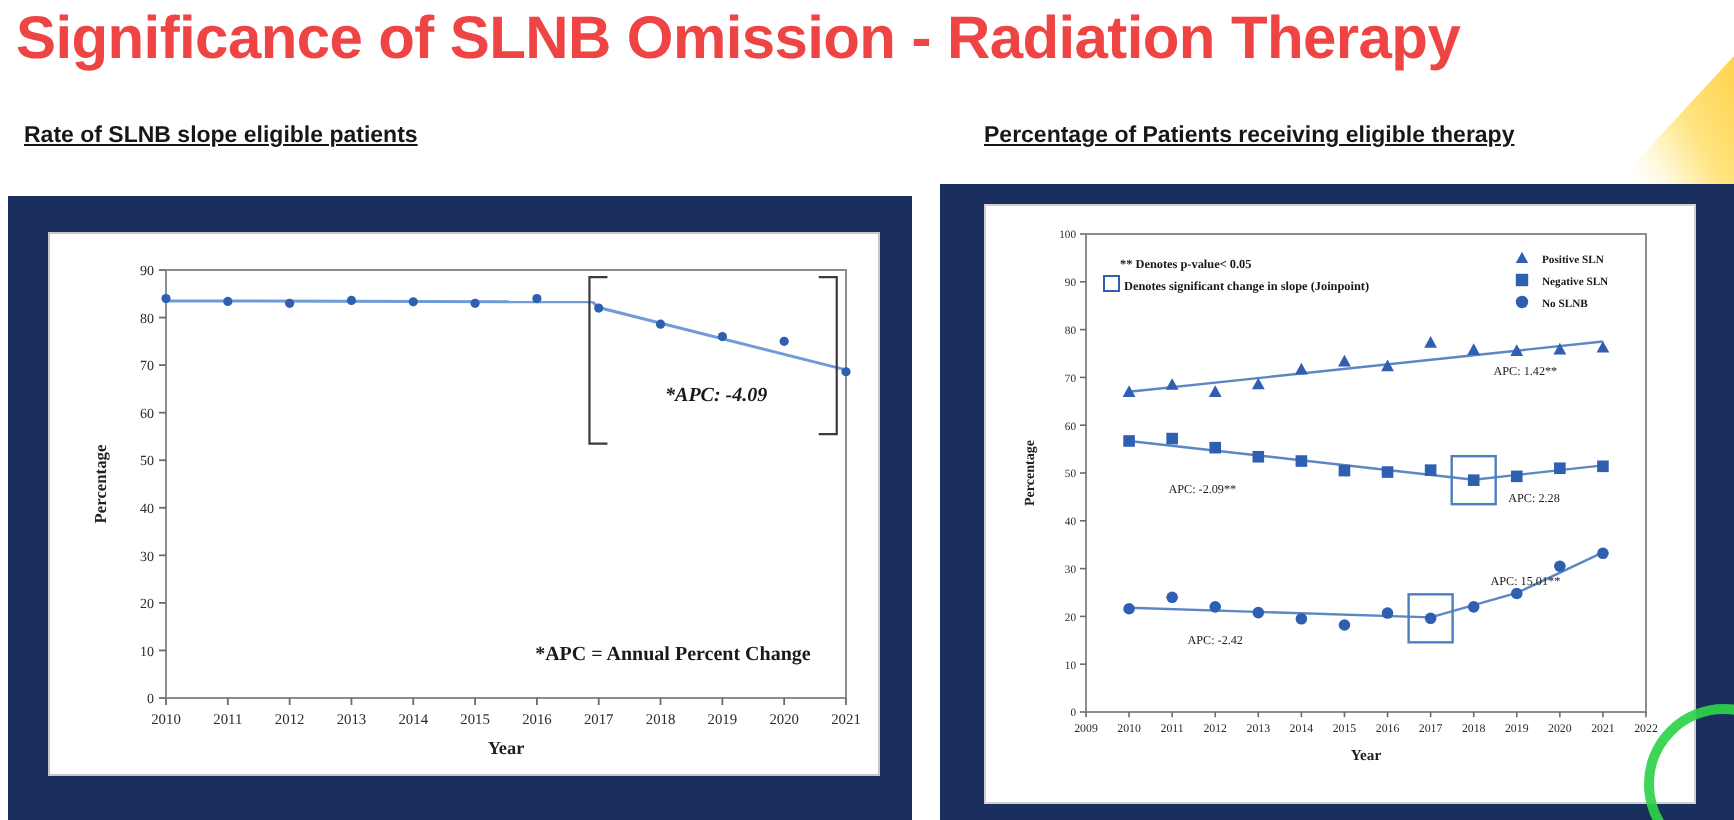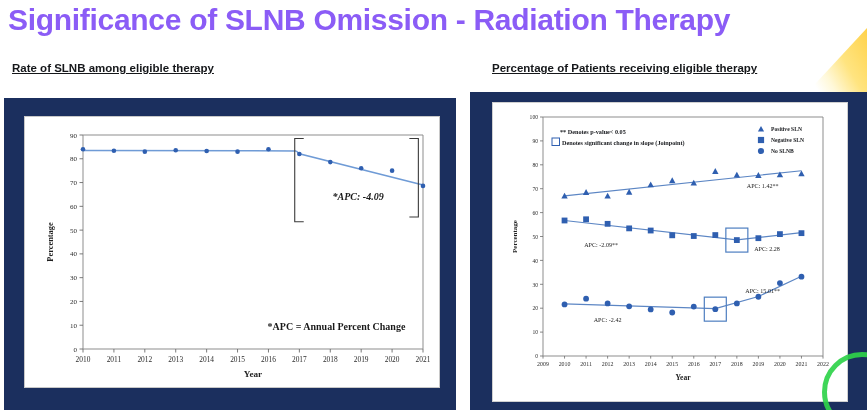--- a/index.html
+++ b/index.html
@@ -6,21 +6,21 @@
   body{width:867px;height:410px;overflow:hidden;font-family:"Liberation Sans",sans-serif;}
   #slide{position:relative;width:867px;height:410px;background:#ffffff;overflow:hidden;}
 
   
   .yellow-wedge{position:absolute;right:0;top:28px;width:70px;height:68px;
     background:linear-gradient(240deg,#ffd24a 0%,#ffe480 38%,#fff8d8 62%,rgba(255,255,255,0) 78%);
     clip-path:polygon(100% 0,100% 100%,10% 100%);}
 
   
   .slide-title{position:absolute;left:8px;top:0px;width:850px;height:40px;
-    font-size:30px;font-weight:bold;color:#8b5cf6;letter-spacing:-0.3px;
+    font-size:30px;font-weight:bold;color:#ef4444;letter-spacing:-0.3px;
     font-family:"Liberation Sans",sans-serif;white-space:nowrap;line-height:40px;}
 
   
   .caption{position:absolute;font-size:11.5px;font-weight:bold;color:#15171a;
     text-decoration:underline;white-space:nowrap;font-family:"Liberation Sans",sans-serif;}
   .caption-left{left:12px;top:62px;}
   .caption-right{left:492px;top:62px;}
 
   
   .panel{position:absolute;background:#1b2f5e;}
@@ -40,21 +40,21 @@
 </style>
 </head>
 <body>
 
 <div id="slide">
 
   <div class="yellow-wedge"></div>
 
   <div class="slide-title">Significance of SLNB Omission - Radiation Therapy</div>
 
-  <div class="caption caption-left">Rate of SLNB among eligible therapy</div>
+  <div class="caption caption-left">Rate of SLNB slope eligible patients</div>
   <div class="caption caption-right">Percentage of Patients receiving eligible therapy</div>
 
   <div class="panel panel-left">
     <div class="panel-inner inner-left">
       <svg class="fig" id="svg-left" viewBox="0 0 414 270" preserveAspectRatio="none">
           <polyline points="58,18 398,18 398,232 58,232 58,18" fill="none" stroke="#8d8d8d" stroke-width="1"></polyline>
           <line x1="54.5" y1="232" x2="58" y2="232" stroke="#6b6b6b" stroke-width="0.9"></line>
           <text x="52" y="234.6" text-anchor="end" font-size="7" font-family="&quot;Liberation Serif&quot;, serif" fill="#2b2b2b">0</text>
           <line x1="54.5" y1="208.22222222222223" x2="58" y2="208.22222222222223" stroke="#6b6b6b" stroke-width="0.9"></line>
           <text x="52" y="210.82222222222222" text-anchor="end" font-size="7" font-family="&quot;Liberation Serif&quot;, serif" fill="#2b2b2b">10</text>

